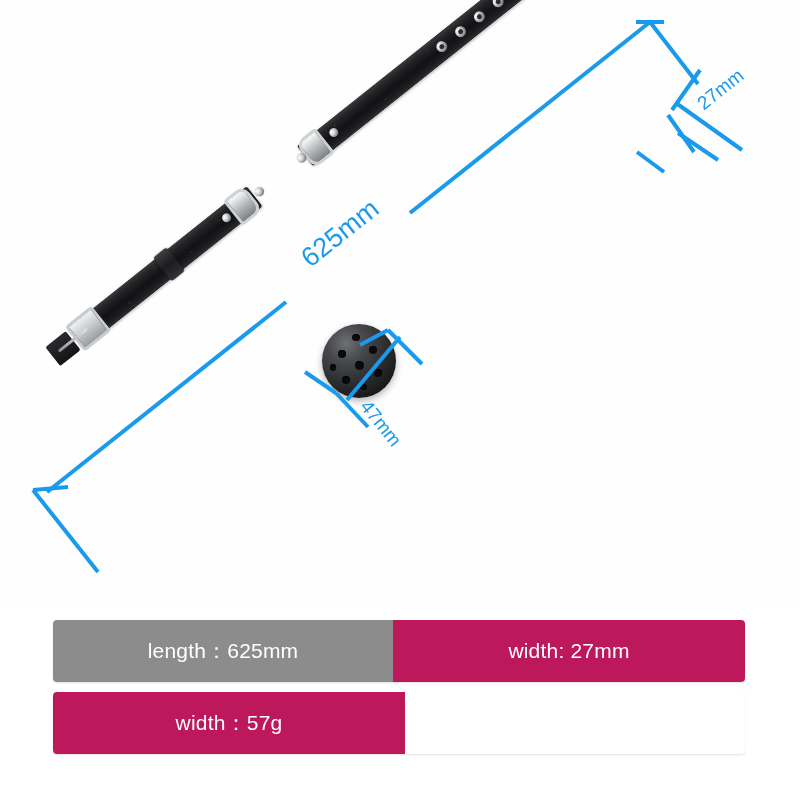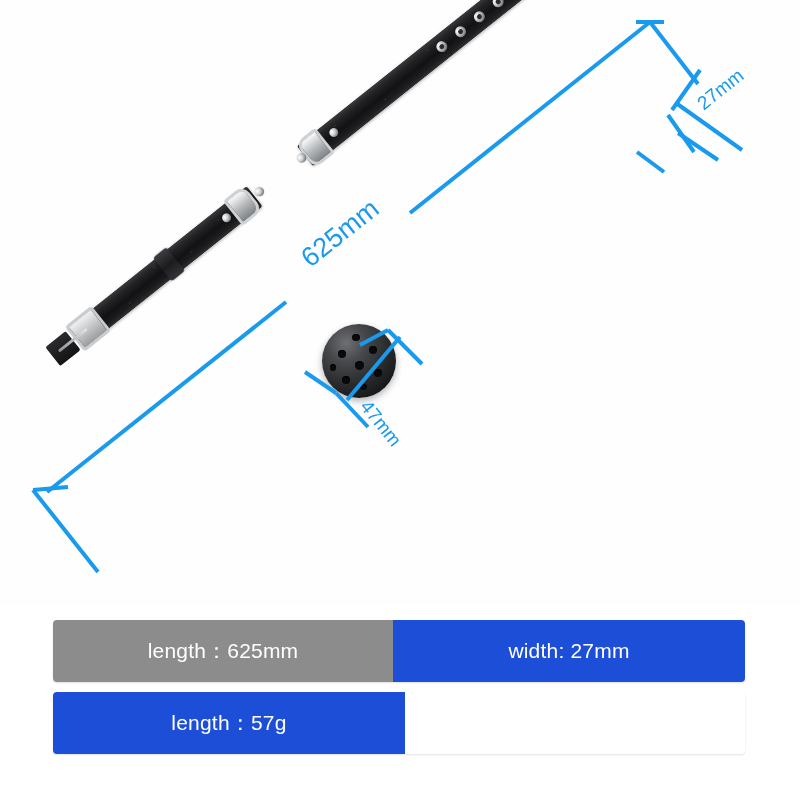--- a/index.html
+++ b/index.html
@@ -202,21 +202,21 @@
     display: flex;
     align-items: center;
     justify-content: center;
     height: 62px;
     color: #ffffff;
     font-size: 21px;
     font-family: "Liberation Sans", sans-serif;
     letter-spacing: .2px;
   }
   .cell-left  { width: 340px; background: #8c8c8c; }
-  .cell-right { width: 352px; background: #1d4ed8; }
+  .cell-right { width: 352px; background: #be185d; }
 </style>
 </head>
 <body>
 
 <div id="page">
 
   <div id="photo">
 
     <div class="strap-assembly">
 
@@ -285,17 +285,17 @@
     <div class="dimlabel" id="label-47">47mm</div>
     <div class="dimlabel" id="label-27">27mm</div>
   </div>
 
   <div id="spec-table">
     <div class="spec-row">
       <div class="spec-cell cell-left">length：625mm</div>
       <div class="spec-cell cell-right">width: 27mm</div>
     </div>
     <div class="spec-row">
-      <div class="spec-cell cell-right">length：57g</div>
+      <div class="spec-cell cell-right">width：57g</div>
     </div>
   </div>
 
 </div>
 
 </body></html>

